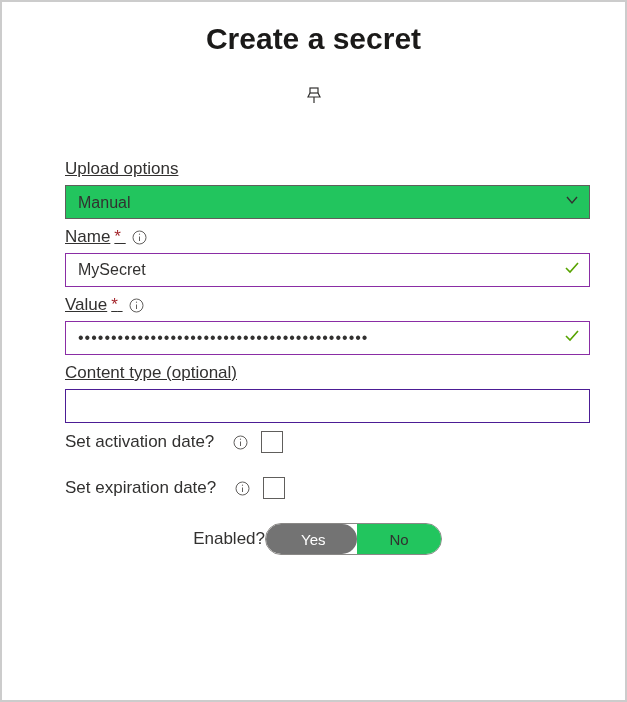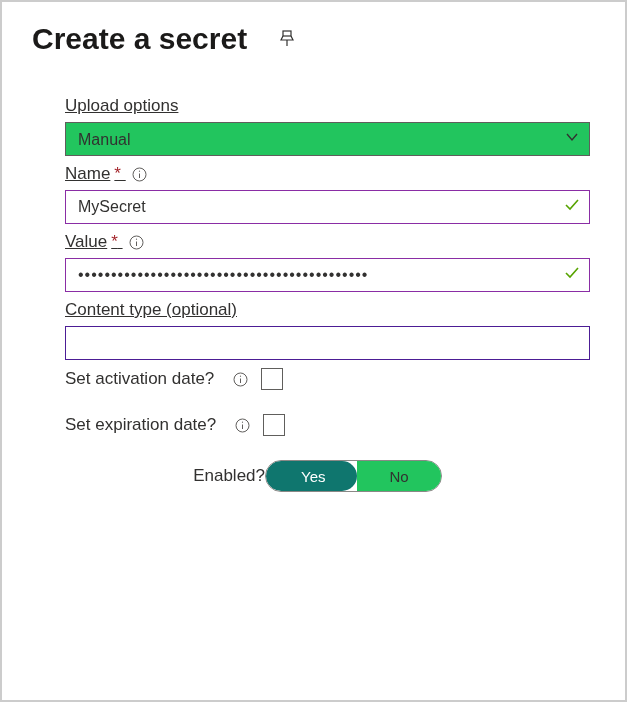--- a/index.html
+++ b/index.html
@@ -13,21 +13,22 @@
       width: 627px;
       height: 702px;
       border: 2px solid #ccc;
       padding: 20px 30px;
       color: #323130;
     }
     .header {
       display: flex;
       align-items: center;
       gap: 31px;
-      margin-bottom: 40px;
+      margin-bottom: 54px;
+      flex-direction: column;
     }
     .page-title {
       font-size: 30px;
       font-weight: 600;
       color: #1b1a19;
     }
     .pin-icon {
       display: inline-flex;
       color: #323130;
     }
@@ -144,21 +145,21 @@
       padding: 0 32px;
       font-size: 15px;
       font-family: inherit;
       color: #323130;
       cursor: pointer;
       display: flex;
       align-items: center;
       justify-content: center;
     }
     .toggle-btn.active {
-      background: #0f766e;
+      background: #737373;
       color: #fff;
       border-radius: 18px;
       padding-left: 35px;
     }
   </style>
 </head>
 <body>
 
 <div class="header">
   <h1 class="page-title">Create a secret</h1>

